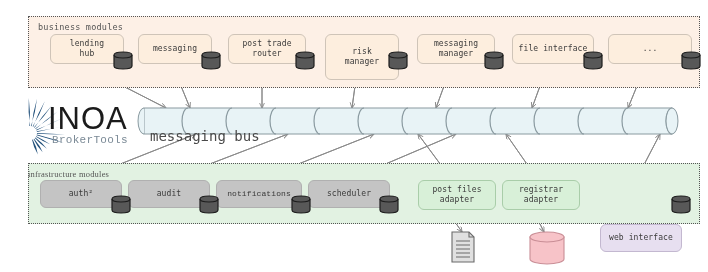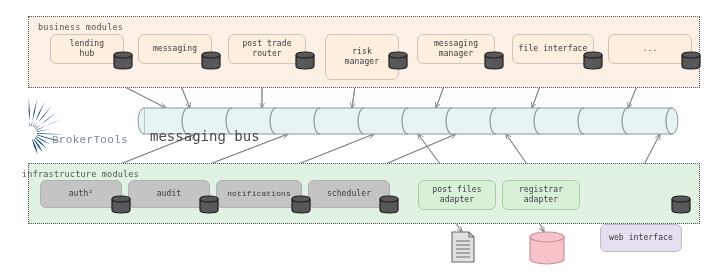--- a/index.html
+++ b/index.html
@@ -118,23 +118,24 @@
         <path d="M34.15046889918881 138.63680830939518 Q40.02250978068307 145.40809110847002 42.69455066217734 152.17937390754486 Q36.53077133610848 145.60118857257964 33.56699201003962 139.0230032376144 Z" fill="#1f4e79"></path>
         <path d="M32.719904346344514 139.4499705694473 Q36.893183821417445 147.03145042376158 37.86646329649038 154.61293027807588 Q33.36442842552078 147.15110760222237 32.062393554551186 139.68928492636886 Z" fill="#1f4e79"></path>
         <circle cx="31" cy="132" r="3.2" fill="#ffffff"></circle>
       </g>
   </svg>
 
   <div id="zone-layer">
       <div class="zone" style="left: 28px; top: 16px; width: 672px; height: 72px; background: rgb(253, 240, 230); border: 1.6px dotted rgb(85, 85, 85);"></div>
       <div class="zone-label" style="left: 38px; top: 22px;">business modules</div>
       <div class="zone" style="left: 28px; top: 163px; width: 672px; height: 61px; background: rgb(226, 242, 226); border: 1.6px dotted rgb(85, 85, 85);"></div>
-      <div class="zone-label" style="left: 22px; top: 169px;">infrastructure modules</div>
+      <div class="zone-label" style="left: 28px; top: 169px; font-family: Liberation Serif, serif;">infrastructure modules</div>
     </div>
 
+  <div class="logo-text" style="left:48px;top:101px;font-size:31px;font-weight:400;">INOA</div>
   <div class="logo-sub" style="left:52px;top:134px;font-size:11px;">BrokerTools</div>
 
   <div id="module-layer">
       <div class="mod" style="left: 50px; top: 34px; width: 74px; height: 30px; background: rgb(253, 238, 222); border: 1px solid rgb(207, 196, 184);"><span>lending
 hub</span></div>
       <svg class="db" viewBox="0 0 22 19" style="left: 112px; top: 51px;">
         <path d="M2 4 Q2 1 11 1 Q20 1 20 4 L20 15 Q20 18 11 18 Q2 18 2 15 Z" fill="#585858" stroke="#1d1d1d" stroke-width="1.2"></path>
         <path d="M2 4 Q2 7 11 7 Q20 7 20 4" fill="none" stroke="#1d1d1d" stroke-width="1.1"></path>
       </svg>
       <div class="mod" style="left: 138px; top: 34px; width: 74px; height: 30px; background: rgb(253, 238, 222); border: 1px solid rgb(207, 196, 184);"><span>messaging</span></div>

